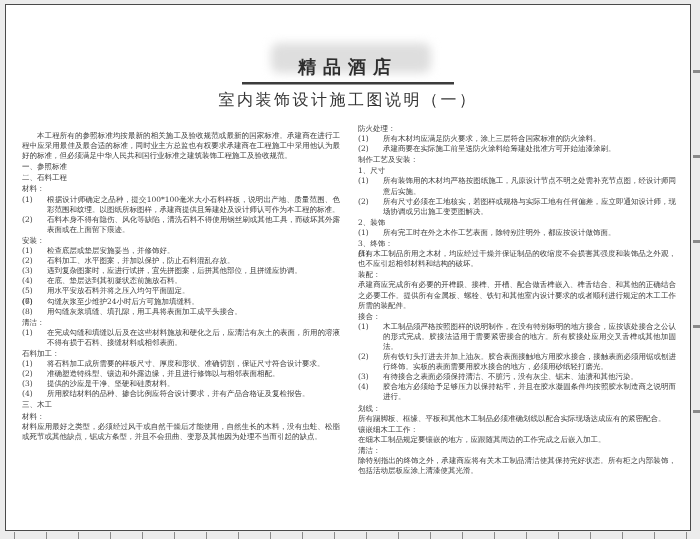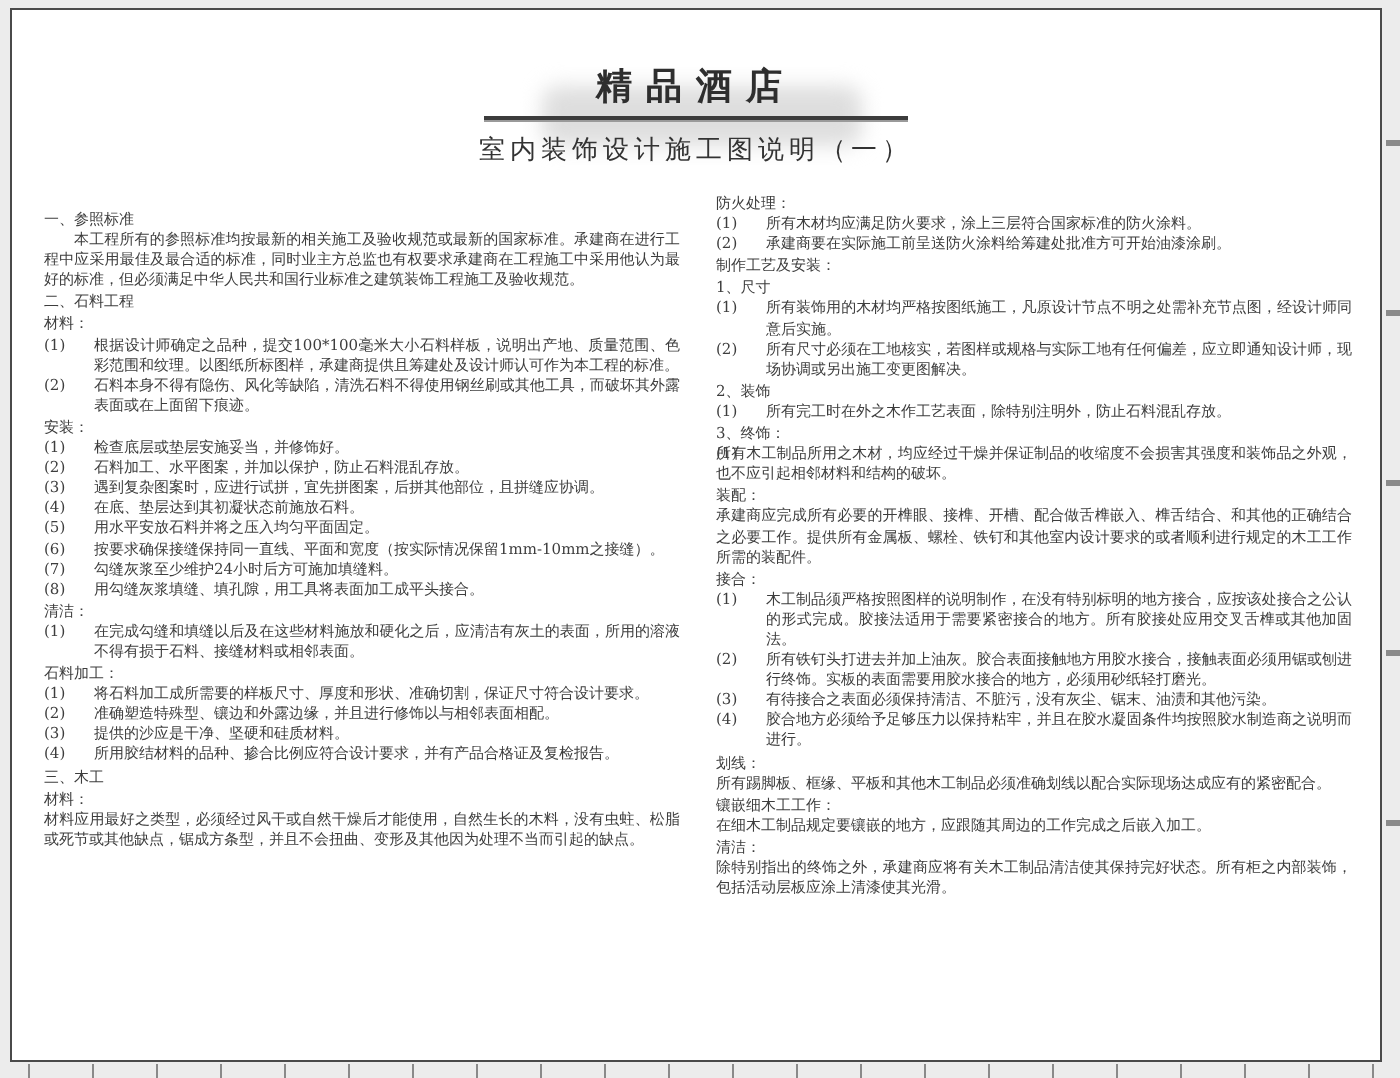--- a/index.html
+++ b/index.html
@@ -6,27 +6,27 @@
   body{font-family:"DejaVu Serif","Liberation Serif",serif;background:#dcdcdc;}
   .canvas{position:relative;width:700px;height:539px;background:#ececec;overflow:hidden;}
   .sheet{position:absolute;left:5px;top:4px;width:686px;height:527px;background:#ffffff;
          border:1px solid #4a4a4a;box-sizing:border-box;overflow:hidden;}
   
   .ticks-bottom{position:absolute;left:14px;right:8px;bottom:0;height:7px;
     background:repeating-linear-gradient(to right,#8a8a8a 0 1px,transparent 1px 32px);}
   .ticks-right{position:absolute;top:70px;bottom:60px;right:0;width:7px;
     background:repeating-linear-gradient(to bottom,#8a8a8a 0 3px,transparent 3px 85px);}
   
-  .header{position:relative;text-align:center;padding-top:26px;font-family:Liberation Serif, serif;}
+  .header{position:relative;text-align:center;padding-top:50px;font-family:Liberation Serif, serif;}
   .smudge{position:absolute;left:265px;top:38px;width:160px;height:30px;background:#dedede;
           filter:blur(5px);border-radius:8px;}
   .title{position:relative;font-size:18px;letter-spacing:7px;color:#2e2e2e;font-weight:bold;}
   .title-rule{position:relative;width:212px;margin:3px auto 5px;height:3px;
     border-top:2px solid #3c3c3c;border-bottom:1px solid #9a9a9a;box-sizing:border-box;}
-  .subtitle{position:relative;font-size:13px;letter-spacing:2.5px;color:#333;}
+  .subtitle{position:relative;font-size:16px;letter-spacing:2.5px;color:#333;}
   
   .content{display:flex;gap:18px;padding:12px 14px 0 16px;}
   .col{width:321px;font-size:7.5px;line-height:10.1px;color:#3d3d3d;
        text-align:justify;text-justify:inter-ideograph;}
   .col-left{padding-top:8px;}
   .blk{margin:0;}
   .h{margin-top:1px;}
   .p2{text-indent:2em;}
   .item{position:relative;padding-left:25px;}
   .item .num{position:absolute;left:0;top:0;width:22px;}
@@ -37,33 +37,33 @@
 <div class="canvas">
   <div class="sheet">
     <div class="header">
       <div class="smudge"></div>
       <div class="title">精品酒店</div>
       <div class="title-rule"></div>
       <div class="subtitle">室内装饰设计施工图说明（一）</div>
     </div>
     <div class="content">
       <div class="col col-left">
+          <div class="blk p2">本工程所有的参照标准均按最新的相关施工及验收规范或最新的国家标准。承建商在进行工程中应采用最佳及最合适的标准，同时业主方总监也有权要求承建商在工程施工中采用他认为最好的标准，但必须满足中华人民共和国行业标准之建筑装饰工程施工及验收规范。</div>
           <div class="blk h">一、参照标准</div>
-          <div class="blk p2">本工程所有的参照标准均按最新的相关施工及验收规范或最新的国家标准。承建商在进行工程中应采用最佳及最合适的标准，同时业主方总监也有权要求承建商在工程施工中采用他认为最好的标准，但必须满足中华人民共和国行业标准之建筑装饰工程施工及验收规范。</div>
           <div class="blk h">二、石料工程</div>
           <div class="blk h">材料：</div>
           <div class="blk item"><span class="num">(1)</span><span>根据设计师确定之品种，提交100*100毫米大小石料样板，说明出产地、质量范围、色彩范围和纹理。以图纸所标图样，承建商提供且筹建处及设计师认可作为本工程的标准。</span></div>
           <div class="blk item"><span class="num">(2)</span><span>石料本身不得有隐伤、风化等缺陷，清洗石料不得使用钢丝刷或其他工具，而破坏其外露表面或在上面留下痕迹。</span></div>
           <div class="blk h">安装：</div>
           <div class="blk item"><span class="num">(1)</span><span>检查底层或垫层安施妥当，并修饰好。</span></div>
           <div class="blk item"><span class="num">(2)</span><span>石料加工、水平图案，并加以保护，防止石料混乱存放。</span></div>
           <div class="blk item"><span class="num">(3)</span><span>遇到复杂图案时，应进行试拼，宜先拼图案，后拼其他部位，且拼缝应协调。</span></div>
           <div class="blk item"><span class="num">(4)</span><span>在底、垫层达到其初凝状态前施放石料。</span></div>
           <div class="blk item"><span class="num">(5)</span><span>用水平安放石料并将之压入均匀平面固定。</span></div>
-          <div class="blk item"><span class="num">(6)</span><span>按要求确保接缝保持同一直线、平面和宽度（按实际情况保留1mm-10mm之接缝）。</span></div>
+          <div class="blk item"><span class="num">(6)</span></div>
           <div class="blk item"><span class="num">(7)</span><span>勾缝灰浆至少维护24小时后方可施加填缝料。</span></div>
           <div class="blk item"><span class="num">(8)</span><span>用勾缝灰浆填缝、填孔隙，用工具将表面加工成平头接合。</span></div>
           <div class="blk h">清洁：</div>
           <div class="blk item"><span class="num">(1)</span><span>在完成勾缝和填缝以后及在这些材料施放和硬化之后，应清洁有灰土的表面，所用的溶液不得有损于石料、接缝材料或相邻表面。</span></div>
           <div class="blk h">石料加工：</div>
           <div class="blk item"><span class="num">(1)</span><span>将石料加工成所需要的样板尺寸、厚度和形状、准确切割，保证尺寸符合设计要求。</span></div>
           <div class="blk item"><span class="num">(2)</span><span>准确塑造特殊型、镶边和外露边缘，并且进行修饰以与相邻表面相配。</span></div>
           <div class="blk item"><span class="num">(3)</span><span>提供的沙应是干净、坚硬和硅质材料。</span></div>
           <div class="blk item"><span class="num">(4)</span><span>所用胶结材料的品种、掺合比例应符合设计要求，并有产品合格证及复检报告。</span></div>
           <div class="blk h">三、木工</div>
@@ -72,21 +72,21 @@
         </div>
       <div class="col col-right">
           <div class="blk h">防火处理：</div>
           <div class="blk item"><span class="num">(1)</span><span>所有木材均应满足防火要求，涂上三层符合国家标准的防火涂料。</span></div>
           <div class="blk item"><span class="num">(2)</span><span>承建商要在实际施工前呈送防火涂料给筹建处批准方可开始油漆涂刷。</span></div>
           <div class="blk h">制作工艺及安装：</div>
           <div class="blk h">1、尺寸</div>
           <div class="blk item"><span class="num">(1)</span><span>所有装饰用的木材均严格按图纸施工，凡原设计节点不明之处需补充节点图，经设计师同意后实施。</span></div>
           <div class="blk item"><span class="num">(2)</span><span>所有尺寸必须在工地核实，若图样或规格与实际工地有任何偏差，应立即通知设计师，现场协调或另出施工变更图解决。</span></div>
           <div class="blk h">2、装饰</div>
-          <div class="blk item"><span class="num">(1)</span><span>所有完工时在外之木作工艺表面，除特别注明外，防止石料混乱存放。</span></div>
+          <div class="blk item"><span class="num">(1)</span><span>所有完工时在外之木作工艺表面，除特别注明外，都应按设计做饰面。</span></div>
           <div class="blk h">3、终饰：</div>
           <div class="blk item"><span class="num">(1)</span></div>
           <div class="blk p">所有木工制品所用之木材，均应经过干燥并保证制品的收缩度不会损害其强度和装饰品之外观，也不应引起相邻材料和结构的破坏。</div>
           <div class="blk h">装配：</div>
           <div class="blk p">承建商应完成所有必要的开榫眼、接榫、开槽、配合做舌榫嵌入、榫舌结合、和其他的正确结合之必要工作。提供所有金属板、螺栓、铁钉和其他室内设计要求的或者顺利进行规定的木工工作所需的装配件。</div>
           <div class="blk h">接合：</div>
           <div class="blk item"><span class="num">(1)</span><span>木工制品须严格按照图样的说明制作，在没有特别标明的地方接合，应按该处接合之公认的形式完成。胶接法适用于需要紧密接合的地方。所有胶接处应用交叉舌榫或其他加固法。</span></div>
           <div class="blk item"><span class="num">(2)</span><span>所有铁钉头打进去并加上油灰。胶合表面接触地方用胶水接合，接触表面必须用锯或刨进行终饰。实板的表面需要用胶水接合的地方，必须用砂纸轻打磨光。</span></div>
           <div class="blk item"><span class="num">(3)</span><span>有待接合之表面必须保持清洁、不脏污，没有灰尘、锯末、油渍和其他污染。</span></div>
           <div class="blk item"><span class="num">(4)</span><span>胶合地方必须给予足够压力以保持粘牢，并且在胶水凝固条件均按照胶水制造商之说明而进行。</span></div>

